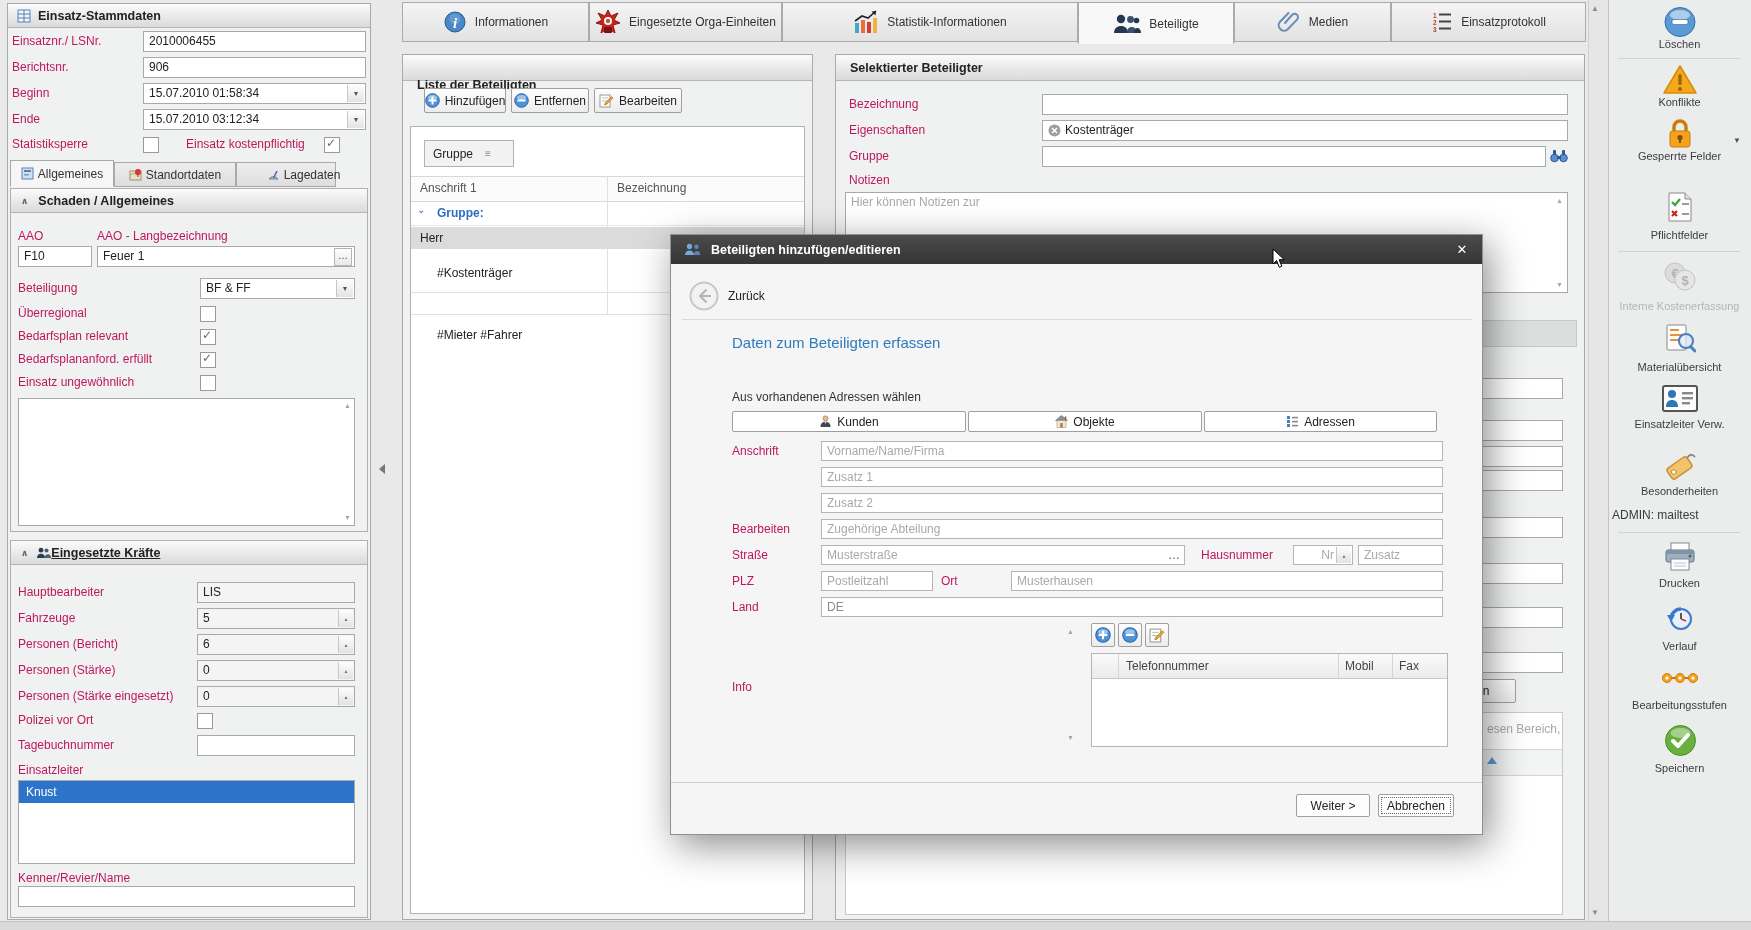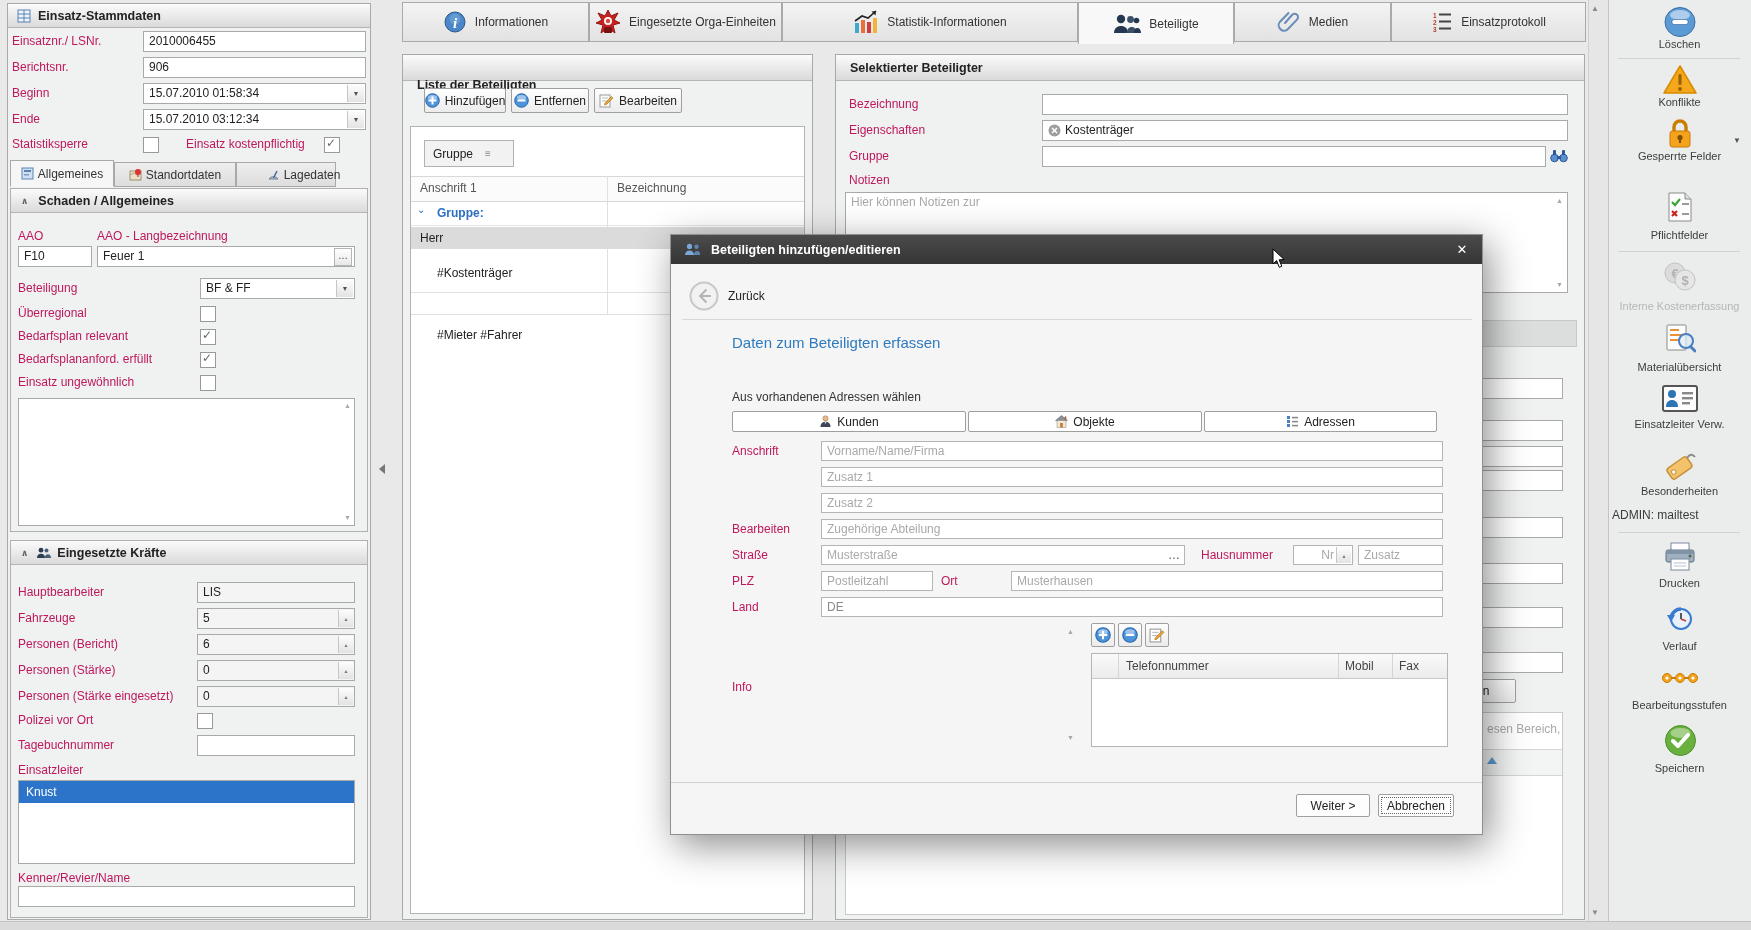--- a/index.html
+++ b/index.html
@@ -147,21 +147,21 @@
   <div class="phead" style="left:11px;top:541px;width:356px;height:24px;">
     <span style="margin-left:10px;color:#666;font-size:9px;">∧</span>
     <span style="margin-left:8px;">
       <svg width="15" height="12" viewBox="0 0 15 12">
           <circle cx="5" cy="3.2" r="2.4" fill="#2d3e50"></circle>
           <path d="M1 11c0-2.8 1.8-4.2 4-4.2S9 8.2 9 11z" fill="#2d3e50"></path>
           <circle cx="10.5" cy="3.6" r="2" fill="#4a6078"></circle>
           <path d="M8.6 11c.2-2.4 1.4-3.8 3.4-3.8 1.8 0 3 1.4 3 3.8z" fill="#4a6078"></path>
         </svg>
     </span>
-    <span style="margin-left:6px;">Eingesetzte Kräfte</span>
+    <span style="text-decoration:underline;">Eingesetzte Kräfte</span>
   </div>
   <div class="lbl" style="left:18px;top:582px;">Hauptbearbeiter</div>
   <div class="inp ro" style="left:197px;top:582px;width:158px;height:21px;">LIS</div>
   <div class="lbl" style="left:18px;top:608px;">Fahrzeuge</div>
   <div class="inp ro" style="left:197px;top:608px;width:158px;height:21px;">
     <span>5</span>
     <span class="spin">
         <s class="u"></s>
       </span>
   </div>

